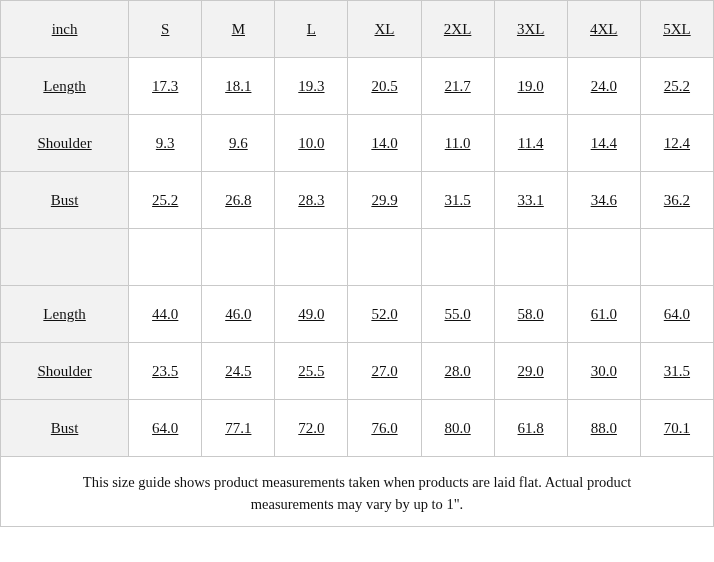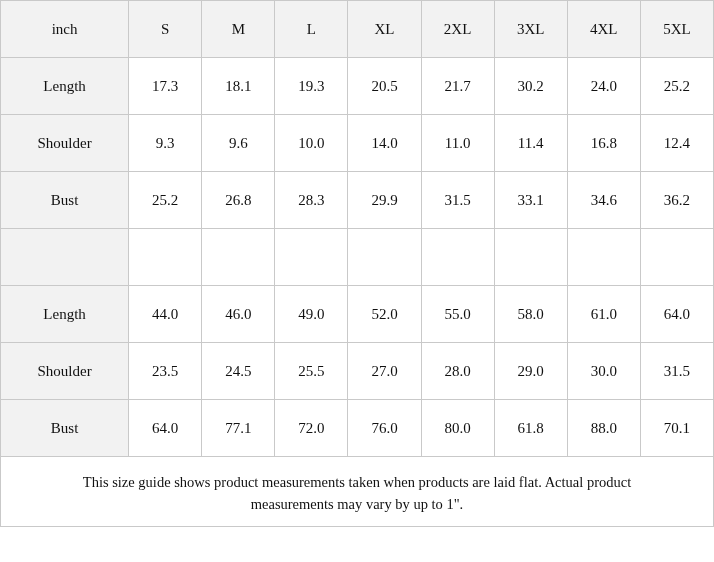--- a/index.html
+++ b/index.html
@@ -17,20 +17,21 @@
   .sheet {
     width: 714px;
     height: 562px;
     box-sizing: border-box;
     position: relative;
   }
   table.size-table {
     border-collapse: collapse;
     width: 714px;
     table-layout: fixed;
+    text-decoration: underline;
   }
   table.size-table td {
     border: 1px solid #c9c9c9;
     text-align: center;
     vertical-align: middle;
     font-size: 15px;
     height: 56px;
     padding: 0;
     color: #111111;
     background: #ffffff;
@@ -99,34 +100,34 @@
         <td class="hdr-cell">5XL</td>
       </tr>
 
       <tr>
         <td class="label-cell">Length</td>
         <td>17.3</td>
         <td>18.1</td>
         <td>19.3</td>
         <td>20.5</td>
         <td>21.7</td>
-        <td>30.2</td>
+        <td>19.0</td>
         <td>24.0</td>
         <td>25.2</td>
       </tr>
 
       <tr>
         <td class="label-cell">Shoulder</td>
         <td>9.3</td>
         <td>9.6</td>
         <td>10.0</td>
         <td>14.0</td>
         <td>11.0</td>
         <td>11.4</td>
-        <td>16.8</td>
+        <td>14.4</td>
         <td>12.4</td>
       </tr>
 
       <tr>
         <td class="label-cell">Bust</td>
         <td>25.2</td>
         <td>26.8</td>
         <td>28.3</td>
         <td>29.9</td>
         <td>31.5</td>

